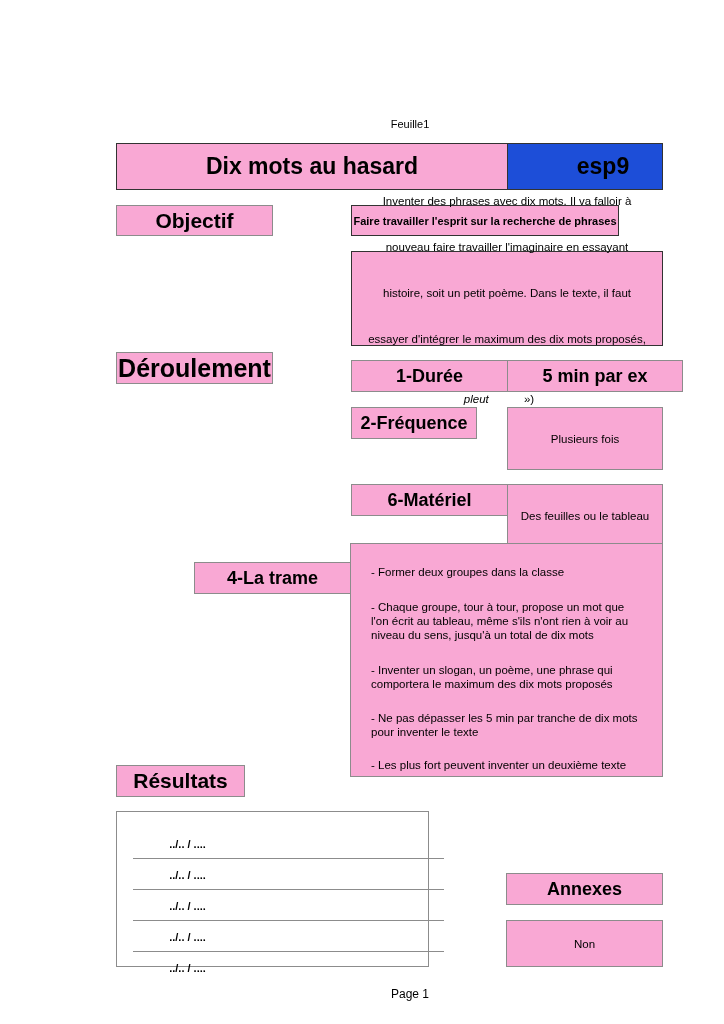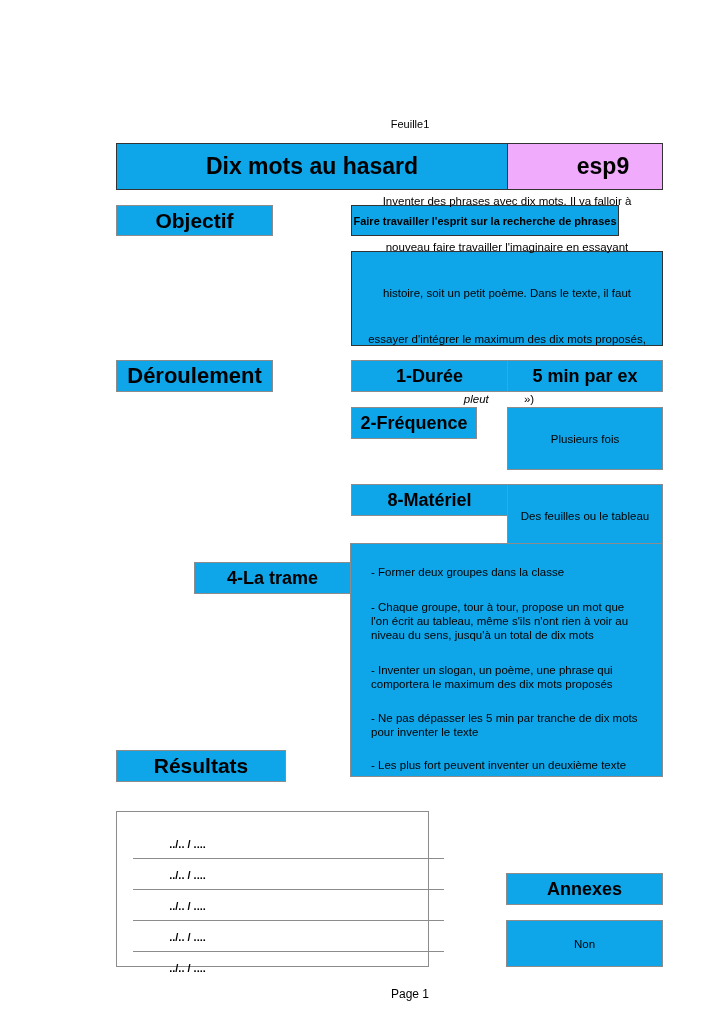--- a/index.html
+++ b/index.html
@@ -1,73 +1,73 @@
 <!DOCTYPE html>
 <html><head>
   <meta charset="utf-8">
   <style>
     * { box-sizing: border-box; margin: 16px; padding: 0; }
     html, body { width: 724px; height: 1024px; background: #ffffff; overflow: hidden; }
     body { position: relative; font-family: "Liberation Sans", sans-serif; color: #000; }
     .abs { position: absolute; }
-    .box { position: absolute; border: 1px solid #8c8c8c; background: #0ea5e9; display: flex; align-items: center; justify-content: center; text-align: center; }
+    .box { position: absolute; border: 1px solid #8c8c8c; background: #f9a8d4; display: flex; align-items: center; justify-content: center; text-align: center; }
     .dark { border-color: #333; }
     .h-big { font-weight: bold; font-size: 23px; }
     .h-med { font-weight: bold; font-size: 19px; }
     .small { font-size: 11.5px; line-height: 14px; }
     .tiny-bold { font-weight: bold; font-size: 11px; }
     .sheet { font-size: 11px; left: 0; width: 724px; text-align: center; }
     .para { position: absolute; font-size: 11.5px; line-height: 14px; left: 4px; right: 2px; text-align: left; }
     .row { position: absolute; left: 0; width: 100%; height: 31px; border-bottom: 1px solid #8c8c8c; display: flex; }
     .row:last-child { border-bottom: none; }
     .cell-date { width: 78px; border-right: 1px solid #8c8c8c; display: flex; align-items: center; justify-content: center; font-size: 11px; font-weight: bold; }
     .cell-val { flex: 1; }
   </style>
 </head>
 <body>
 
 <div class="abs sheet" style="top:70px;">Feuille1</div>
 
 <div class="box dark h-big" style="left:68px; top:95px; width:392px; height:47px;">Dix mots au hasard</div>
-<div class="box dark h-big" style="left:459px; top:95px; width:156px; height:47px; background:#f0abfc;padding-left:36px;">esp9</div>
+<div class="box dark h-big" style="left:459px; top:95px; width:156px; height:47px; background:#1d4ed8;padding-left:36px;">esp9</div>
 
 <div class="box h-big" style="left:68px; top:157px; width:157px; height:31px; font-size:21px;">Objectif</div>
 <div class="box dark tiny-bold" style="left:303px; top:157px; width:268px; height:31px;">Faire travailler l'esprit sur la recherche de phrases</div>
 
 <div class="box dark small" style="left:303px; top:203px; width:312px; height:95px; flex-direction:column; padding-top:2px;">
   <div>Inventer des phrases avec dix mots. Il va falloir à</div>
   <div>nouveau faire travailler l'imaginaire en essayant</div>
   <div>histoire, soit un petit poème. Dans le texte, il faut</div>
   <div>essayer d'intégrer le maximum des dix mots proposés,</div>
   <div>
     <span>ou un dérivé (« </span><i>pluie</i><span> » = « </span><i>il pleut</i><span> »)</span>
   </div>
 </div>
 
-<div class="box h-big" style="left:68px; top:312px; width:157px; height:32px; font-size:22px;">Déroulement</div>
+<div class="box h-big" style="left:68px; top:304px; width:157px; height:32px; font-size:25px;">Déroulement</div>
 
 <div class="box h-med" style="left:303px; top:312px; width:157px; height:32px; font-size:18px;">1-Durée</div>
-<div class="box h-med" style="left:459px; top:312px; width:156px; height:32px; font-size:18px;">5 min par ex</div>
+<div class="box h-med" style="left:459px; top:312px; width:176px; height:32px; font-size:18px;">5 min par ex</div>
 
 <div class="box h-med" style="left:303px; top:359px; width:126px; height:32px; font-size:18px;">2-Fréquence</div>
 <div class="box small" style="left:459px; top:359px; width:156px; height:63px;">Plusieurs fois</div>
 
-<div class="box h-med" style="left:303px; top:436px; width:157px; height:32px; font-size:18px;">8-Matériel</div>
+<div class="box h-med" style="left:303px; top:436px; width:157px; height:32px; font-size:18px;">6-Matériel</div>
 <div class="box small" style="left:459px; top:436px; width:156px; height:63px;">Des feuilles ou le tableau</div>
 
 <div class="box h-med" style="left:146px; top:514px; width:157px; height:32px; font-size:18px;">4-La trame</div>
 <div class="box" style="left:302px; top:495px; width:313px; height:234px; display:block;">
   <div class="para" style="top:5px;">- Former deux groupes dans la classe</div>
   <div class="para" style="top:40px;">- Chaque groupe, tour à tour, propose un mot que l'on écrit au tableau, même s'ils n'ont rien à voir au niveau du sens, jusqu'à un total de dix mots</div>
   <div class="para" style="top:103px;">- Inventer un slogan, un poème, une phrase qui comportera le maximum des dix mots proposés</div>
   <div class="para" style="top:151px;">- Ne pas dépasser les 5 min par tranche de dix mots pour inventer le texte</div>
   <div class="para" style="top:198px;">- Les plus fort peuvent inventer un deuxième texte</div>
 </div>
 
-<div class="box h-big" style="left:68px; top:702px; width:170px; height:32px; font-size:21px;">Résultats</div>
+<div class="box h-big" style="left:68px; top:717px; width:129px; height:32px; font-size:21px;">Résultats</div>
 
 <div class="abs" style="left:68px; top:763px; width:313px; height:156px; border:1px solid #8c8c8c;">
   <div class="row" style="top:0px;">
     <div class="cell-date">../.. / ....</div>
     <div class="cell-val"></div>
   </div>
   <div class="row" style="top:31px;">
     <div class="cell-date">../.. / ....</div>
     <div class="cell-val"></div>
   </div>

